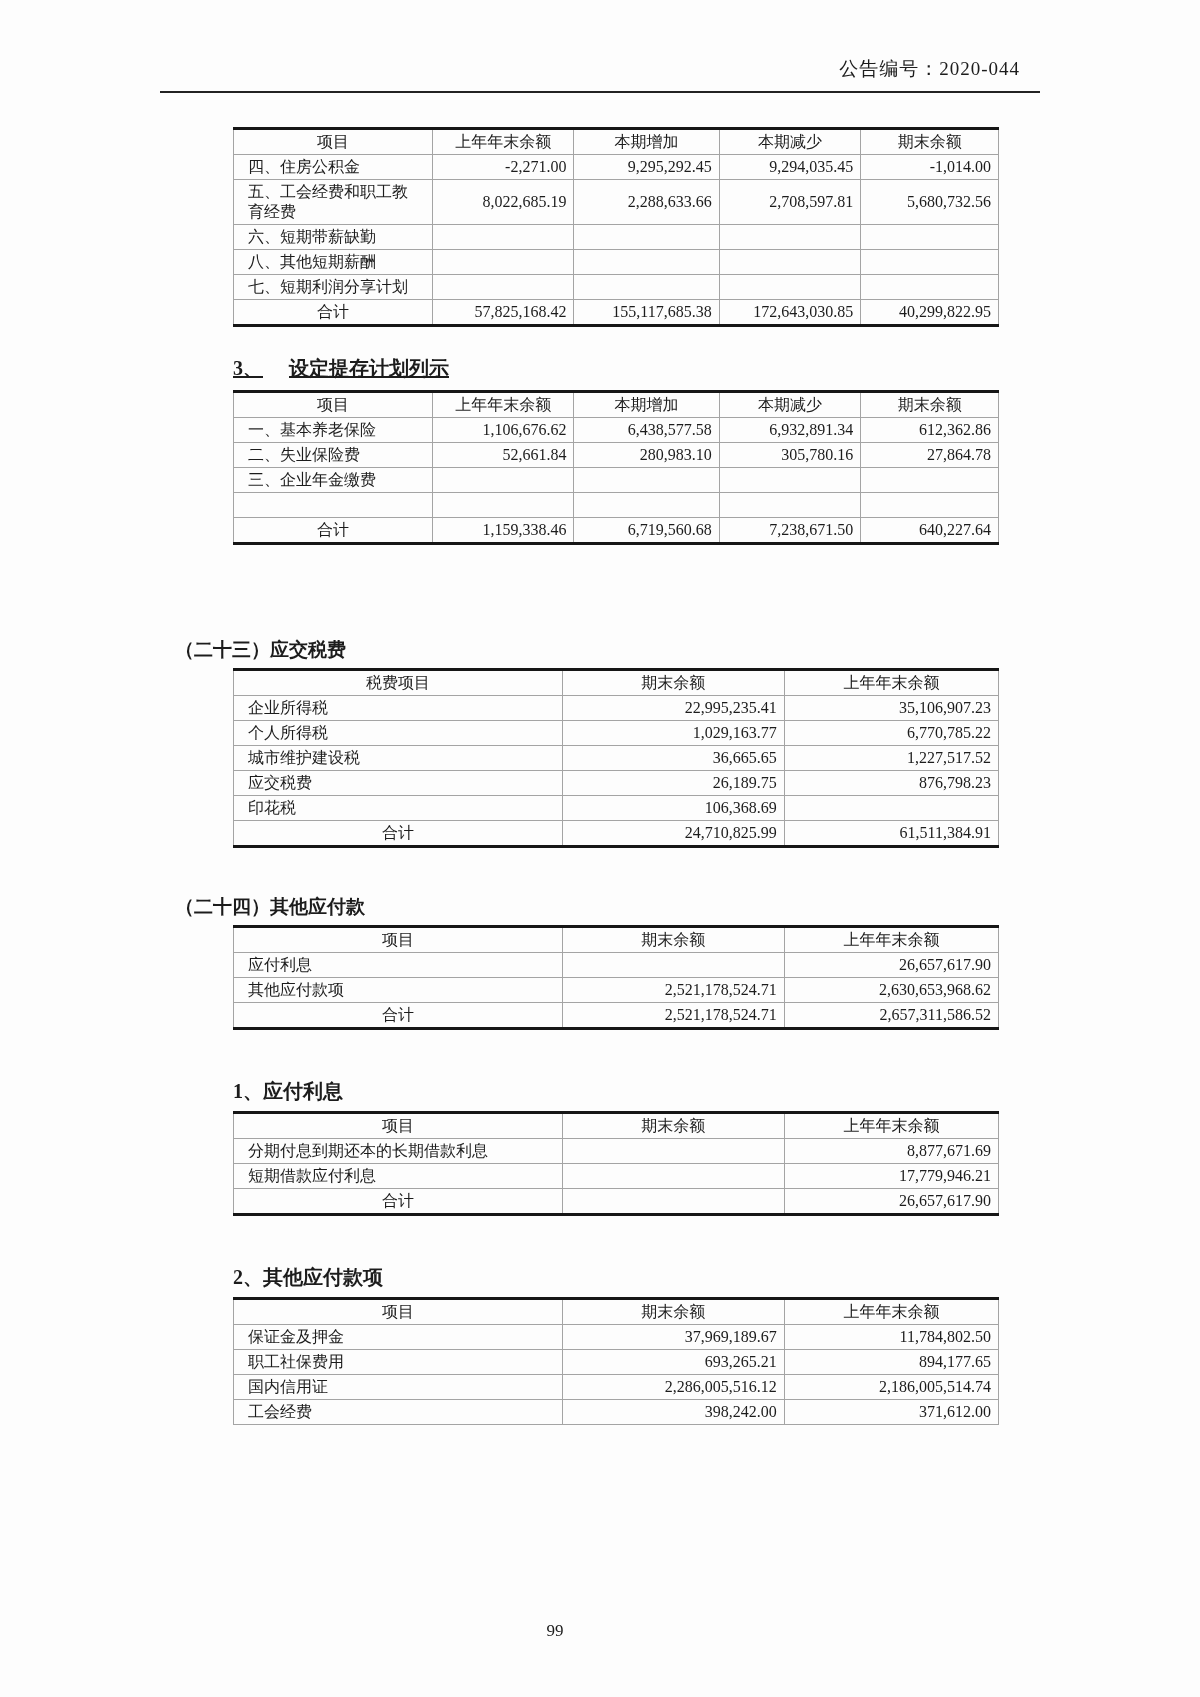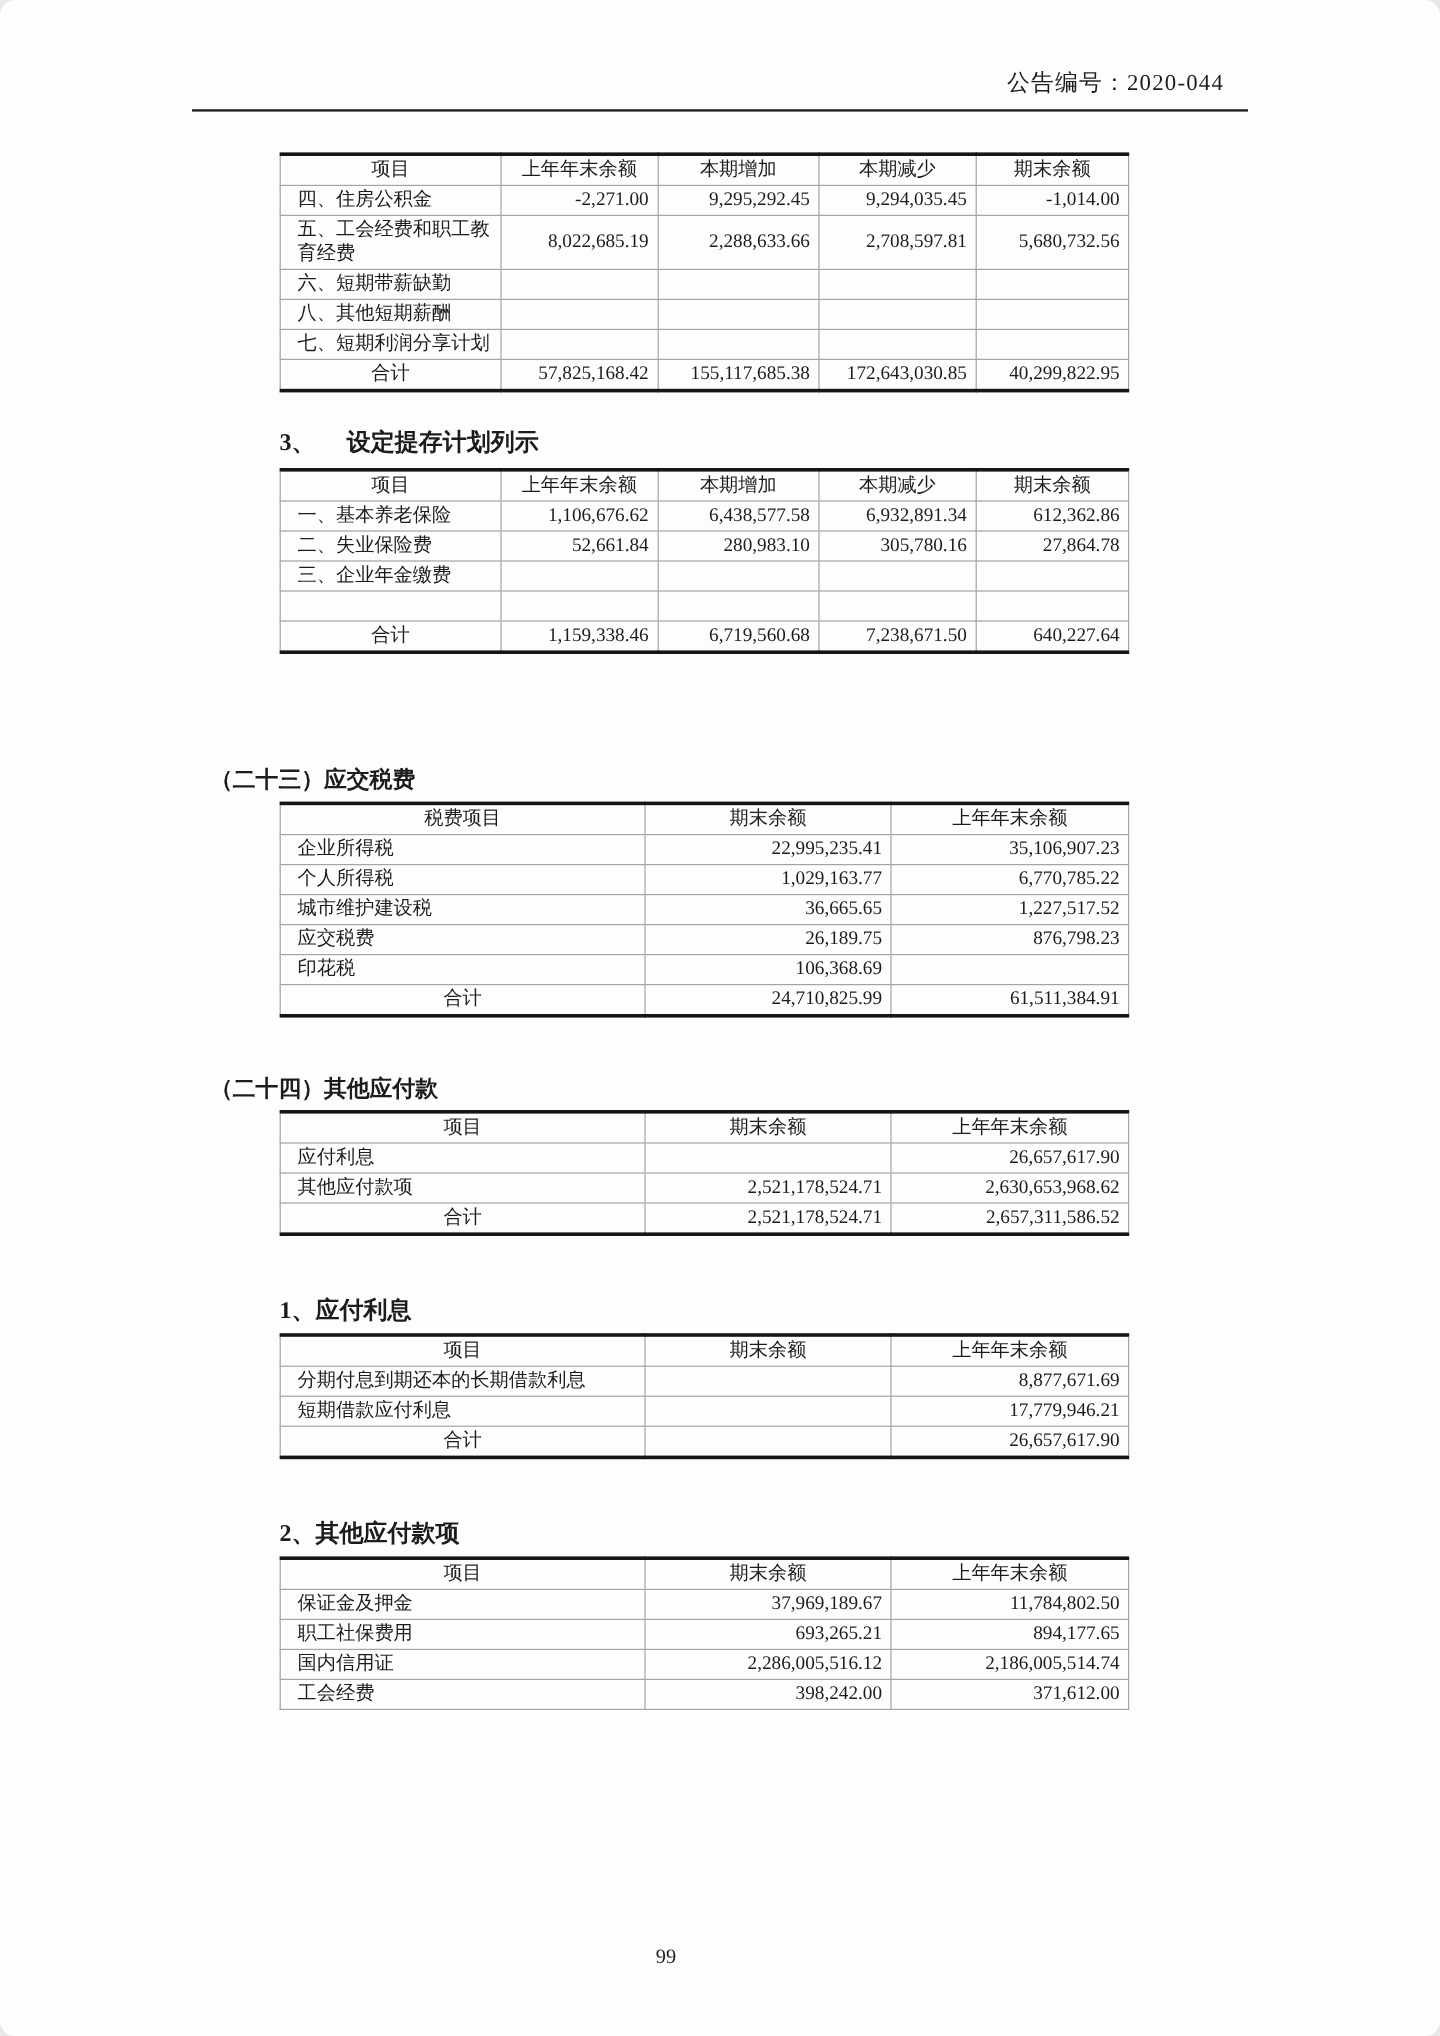--- a/index.html
+++ b/index.html
@@ -6,39 +6,38 @@
   html, body { background: #e8e8e8; }
   .page {
     position: relative;
     width: 1200px;
     height: 1697px;
     margin: 0 auto;
     background: #fdfdfd;
     color: #1c1c1c;
     font-family: "Liberation Serif", "DejaVu Serif", serif;
     overflow: hidden;
-    border-radius: 13px;
   }
   .page-header {
     padding-top: 56px;
     padding-right: 180px;
     text-align: right;
     font-size: 19px;
     letter-spacing: 1px;
   }
   .header-rule {
     margin: 9px 0 0 160px;
     width: 880px;
     height: 2px;
     background: #232323;
   }
   
   table.fin-table {
     margin-left: 233px;
-    width: 708px;
+    width: 766px;
     border-collapse: collapse;
     table-layout: fixed;
     font-size: 16px;
     border-top: 3px solid #161616;
     border-bottom: 3px solid #161616;
   }
   table.fin-table.no-end { border-bottom: 1px solid #9d9d9d; }
   .fin-table th, .fin-table td {
     border: 1px solid #a4a4a4;
     padding: 2px 8px;
@@ -58,20 +57,21 @@
   .cols5 th:nth-child(4), .cols5 td:nth-child(4) { width: 18.5%; }
   .cols5 th:nth-child(5), .cols5 td:nth-child(5) { width: 18%; }
   .cols3 th:nth-child(1), .cols3 td:nth-child(1) { width: 43%; }
   .cols3 th:nth-child(2), .cols3 td:nth-child(2) { width: 29%; }
   .cols3 th:nth-child(3), .cols3 td:nth-child(3) { width: 28%; }
   
   .h-numbered {
     margin: 28px 0 8px 233px;
     font-size: 20px;
     font-weight: bold;
+    text-decoration: underline;
   }
   .h-numbered .h-gap { display: inline-block; width: 26px; }
   .h-major {
     margin: 46px 0 5px 175px;
     font-size: 19px;
     font-weight: bold;
   }
   .h-sub {
     margin: 48px 0 6px 233px;
     font-size: 20px;

